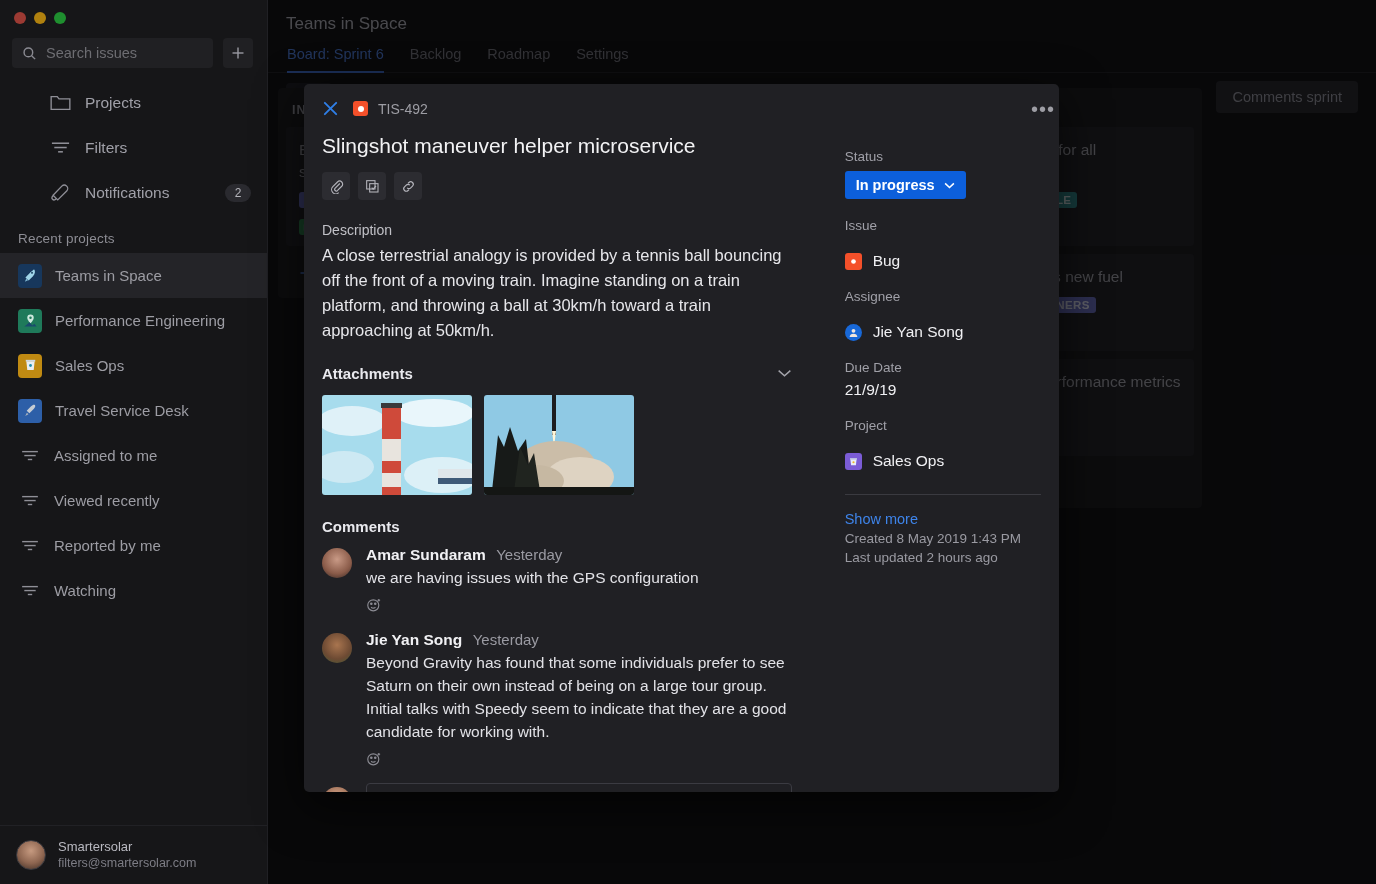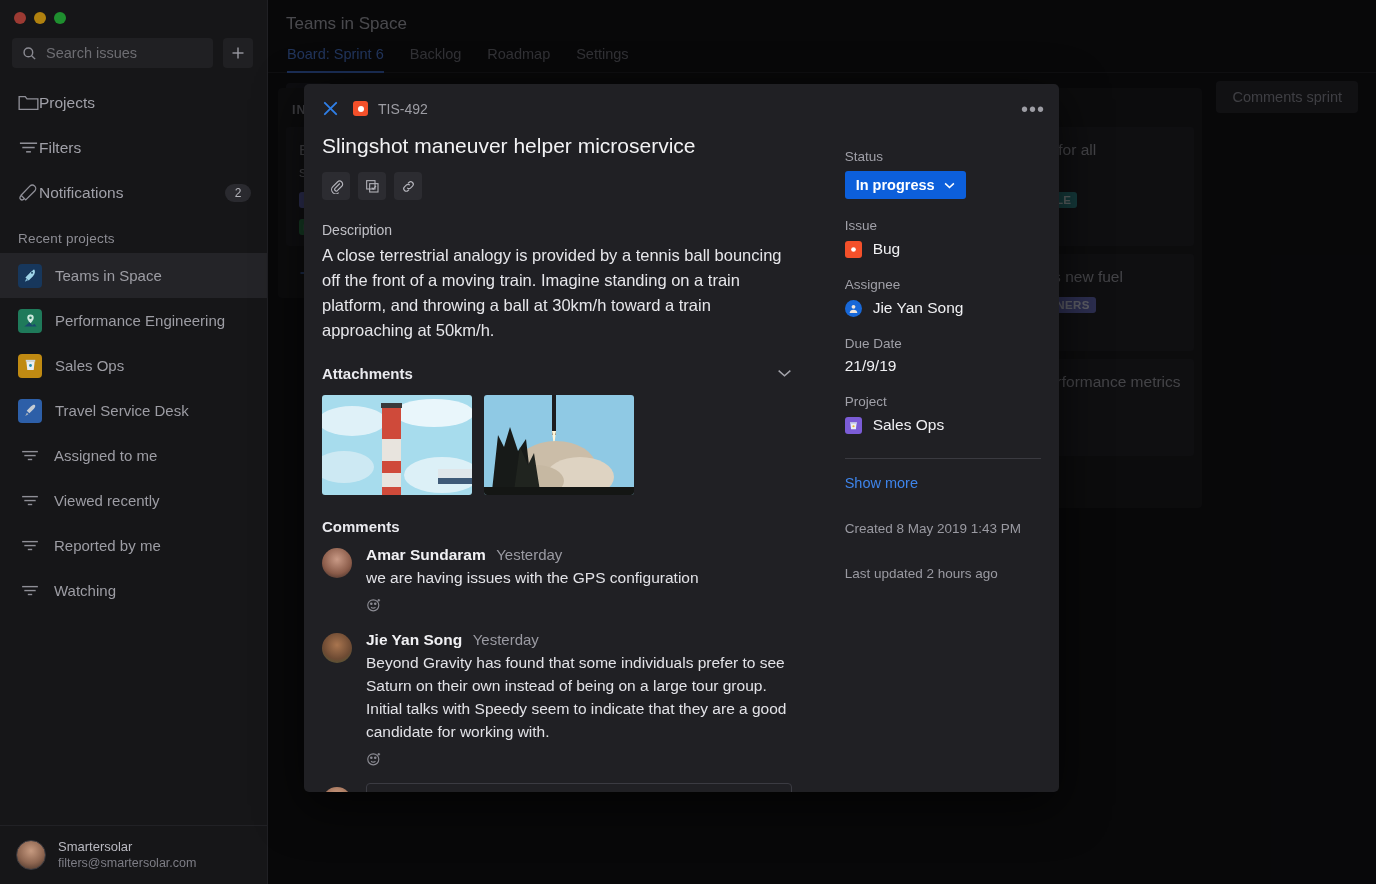--- a/index.html
+++ b/index.html
@@ -30,22 +30,22 @@
   }
   .search-box .ph { color: #6d6d72; font-size: 14.5px; }
   .plus-btn {
     width: 30px; height: 30px; border-radius: 4px; background: #202023;
     display: flex; align-items: center; justify-content: center;
     color: #8f8f96; font-size: 20px; line-height: 1; font-weight: 300;
   }
 
   .nav { padding-top: 12px; }
   .nav-item {
-    display: flex; align-items: center; 
-    height: 45px; padding: 0 16px 0 18px; color: #a0a0a8; font-size: 15.5px;
+    display: flex; align-items: center; gap: 14px;
+    height: 45px; padding: 0 16px 0 18px; color: #a0a0a8; font-size: 15.5px; margin-left: 32px;
   }
   .nav-item .lbl { flex: 1; }
   .badge {
     background: #2a2a2f; color: #b5b5bb; font-size: 12px;
     border-radius: 9px; padding: 2px 8px; min-width: 26px; text-align: center;
   }
   .sec-title {
     color: #8d8d94; font-size: 13.5px; padding: 16px 0 7px 18px; letter-spacing: .2px;
   }
   .proj-item {
@@ -126,21 +126,21 @@
     font-size: 15.5px; padding: 10px 0 8px 20px;
   }
 
   
   .scrim { position: absolute; inset: 0; background: rgba(6,6,8,0.62); }
   .modal {
     position: absolute; left: 304px; top: 84px; width: 755px; height: 708px;
     background: #202024; border-radius: 5px; box-shadow: 0 14px 48px rgba(0,0,0,.65);
     overflow: hidden;
   }
-  .m-top { display: flex; align-items: center; padding: 16px 14px 0 18px; }
+  .m-top { display: flex; align-items: center; padding: 16px 4px 0 18px; }
   .m-close { color: #2f7fe8; font-size: 21px; line-height: 1; width: 22px; }
   .m-type { width: 15px; height: 15px; border-radius: 3px; background: #f4502a;
             display: flex; align-items: center; justify-content: center; margin-left: 9px; }
   .m-type i { width: 6px; height: 6px; background: #fff; border-radius: 50%; display: block; }
   .m-key { color: #9d9da4; font-size: 14px; margin-left: 10px; }
   .m-dots { margin-left: auto; color: #9d9da4; font-size: 20px; letter-spacing: 1px; line-height: 10px; }
 
   .m-body { display: flex; padding: 10px 18px 0 18px; gap: 23px; }
   .m-left { width: 490px; padding-right: 14px; }
   .m-right { width: 215px; padding-left: 16px; padding-top: 22px; }
@@ -174,26 +174,26 @@
     color: #8e8e96; font-size: 15.5px;
   }
 
   .f-label { color: #a0a0a8; font-size: 13.5px; margin-top: 19px; }
   .f-label:first-child { margin-top: 0; }
   .status-btn {
     background: #0c5fdb; color: #fff; font-size: 14.5px; font-weight: bold;
     border-radius: 3px; height: 28px; display: inline-flex; align-items: center;
     gap: 9px; padding: 0 11px; margin-top: 7px;
   }
-  .f-val { display: flex; align-items: center; gap: 11px; color: #f0f0f3; font-size: 15.5px; margin-top: 7px; }
+  .f-val { display: flex; align-items: center; gap: 11px; color: #f0f0f3; font-size: 15.5px; margin-top: 19px; }
   .f-val.plain { margin-top: 6px; }
   .f-ico { width: 17px; height: 17px; border-radius: 3px; display: flex; align-items: center; justify-content: center; flex-shrink: 0; }
   .m-rule { height: 1px; background: #3a3a40; margin: 24px 0 0 0; }
   .showmore { color: #3e84ea; font-size: 14.5px; margin-top: 16px; }
-  .meta { color: #9a9aa2; font-size: 13.5px; margin-top: 30px; }
+  .meta { color: #9a9aa2; font-size: 13.5px; margin-top: 4px; }
 
   svg { display: block; }
 </style>
 </head>
 <body>
 
 <div class="app">
 
   <div class="sidebar">
     <div class="traffic">

